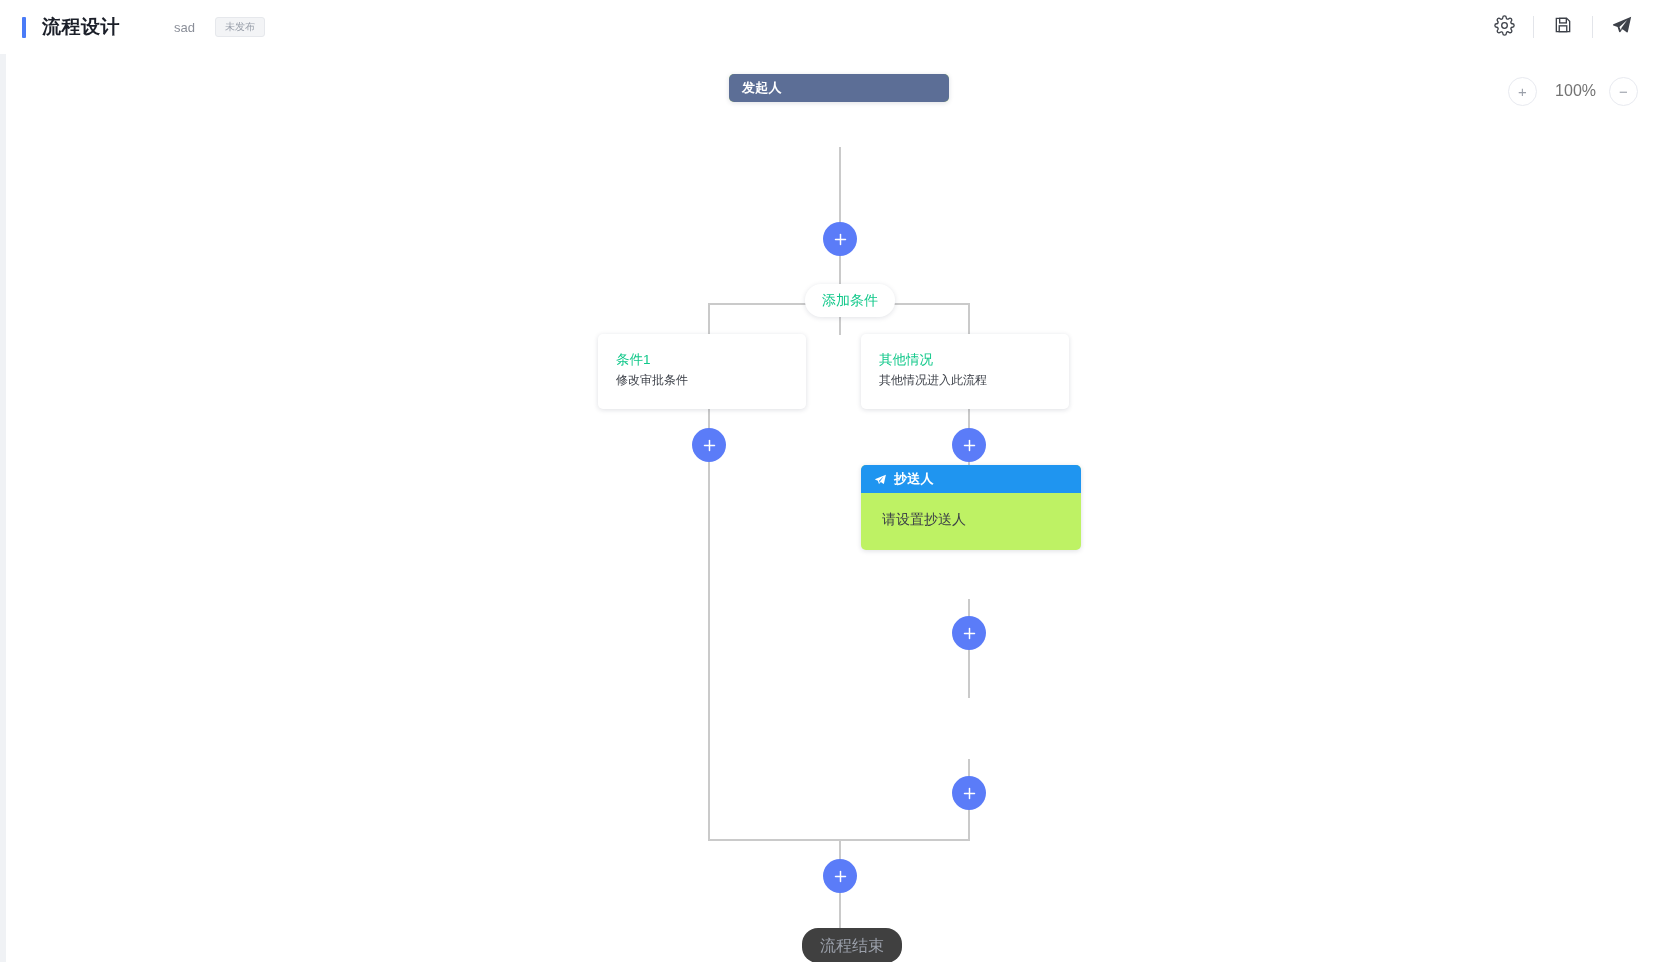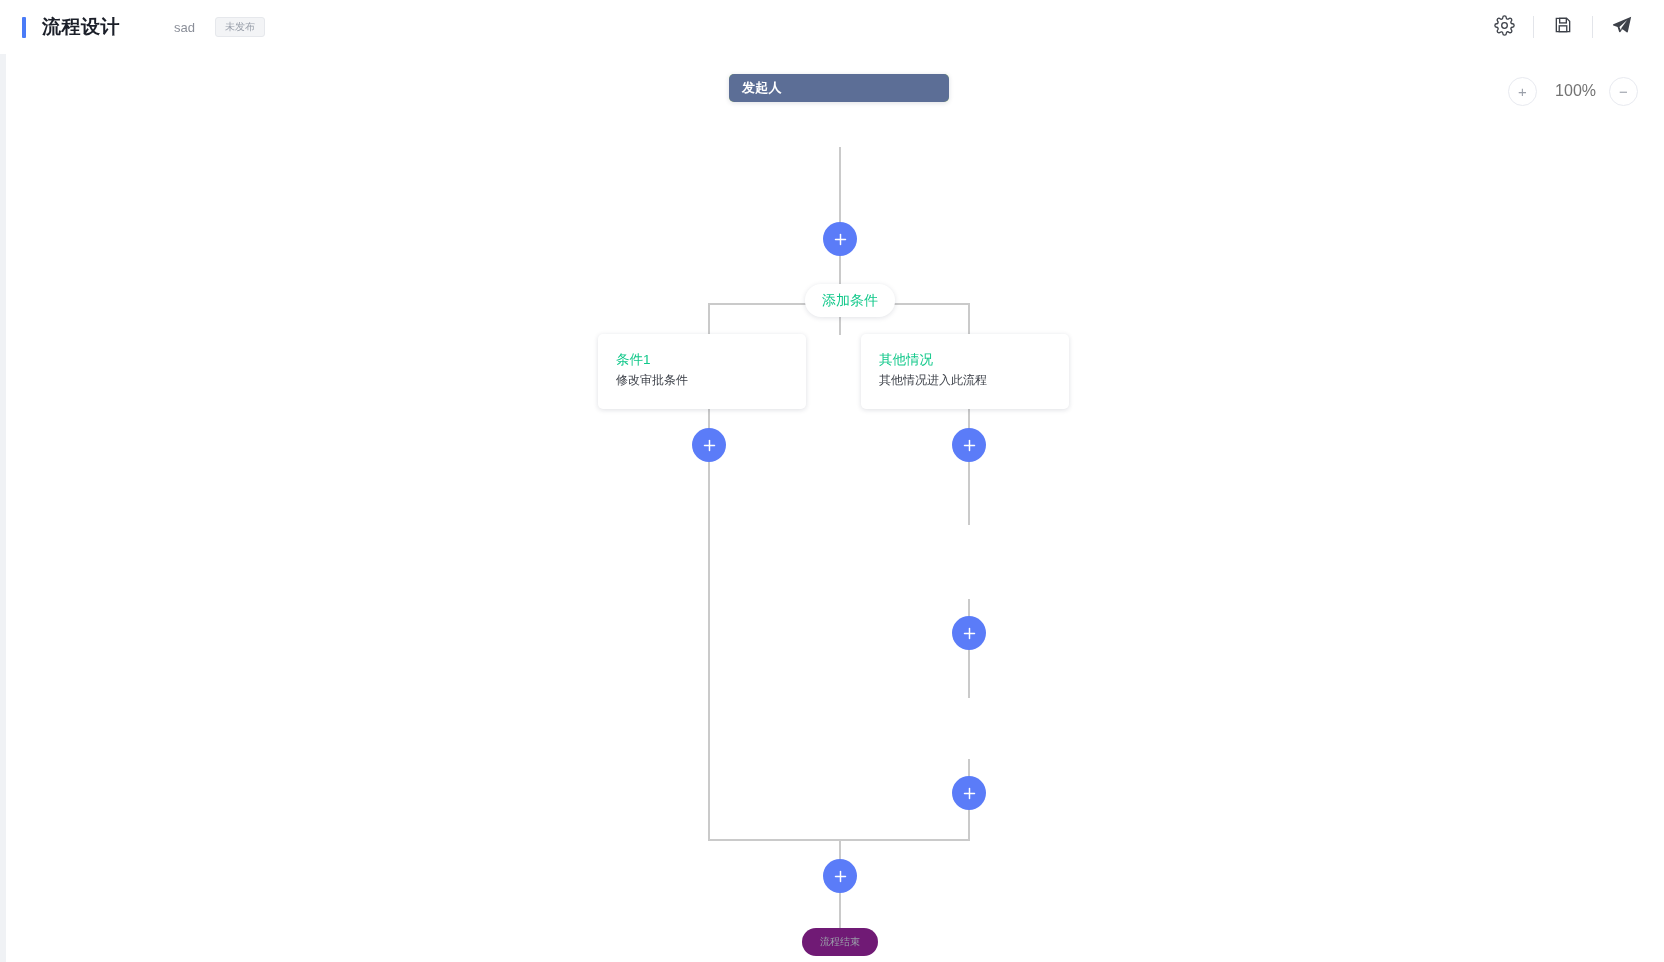--- a/index.html
+++ b/index.html
@@ -221,24 +221,24 @@
     font-size: 14px;
     padding: 8px 17px;
     line-height: 1.2;
     cursor: pointer;
     z-index: 12;
   }
   #add-condition-pill {
     color: #11c88a;
   }
   #flow-end-pill {
-    background: #701a75;
+    background: #404040;
     box-shadow: none;
     color: #9a9fa9;
-    font-size: 10px;
+    font-size: 16px;
     padding: 8px 18px;
     cursor: default;
   }
 </style>
 </head>
 <body>
 
 <div id="topbar">
   <div id="topbar-accent"></div>
   <div id="app-title">流程设计</div>
@@ -335,20 +335,31 @@
     </svg>
   </div>
 
   <div class="plus-btn" style="left:946px; top:374px;">
     <svg width="13" height="13" viewBox="0 0 14 14" stroke="#ffffff" stroke-width="1.6" stroke-linecap="round">
       <line x1="7" y1="1.6" x2="7" y2="12.4"></line>
         <line x1="1.6" y1="7" x2="12.4" y2="7"></line>
     </svg>
   </div>
 
+  <div class="node" style="left:855px; top:411px;">
+    <div class="node-head head-cc">
+      <span class="hicon">
+        <svg width="13" height="13" viewBox="0 0 24 24" fill="#ffffff">
+          <path d="M22 3 2.6 11.1c-.7.3-.7 1.3 0 1.5l4.6 1.5 1.6 5.2c.2.6 1 .7 1.4.2l2.4-2.9 4.5 3.3c.5.4 1.2.1 1.3-.5L22 3zM9.2 14.3l8.4-7.8-6.3 8.7-.2 3.2-1.9-4.1z"></path>
+        </svg>
+      </span>
+      <span>抄送人</span>
+    </div>
+    <div class="node-body">请设置抄送人</div>
+  </div>
 
   <div class="plus-btn" style="left:946px; top:562px;">
     <svg width="13" height="13" viewBox="0 0 14 14" stroke="#ffffff" stroke-width="1.6" stroke-linecap="round">
       <line x1="7" y1="1.6" x2="7" y2="12.4"></line>
         <line x1="1.6" y1="7" x2="12.4" y2="7"></line>
     </svg>
   </div>
 
 
   <div class="plus-btn" style="left:946px; top:722px;">

